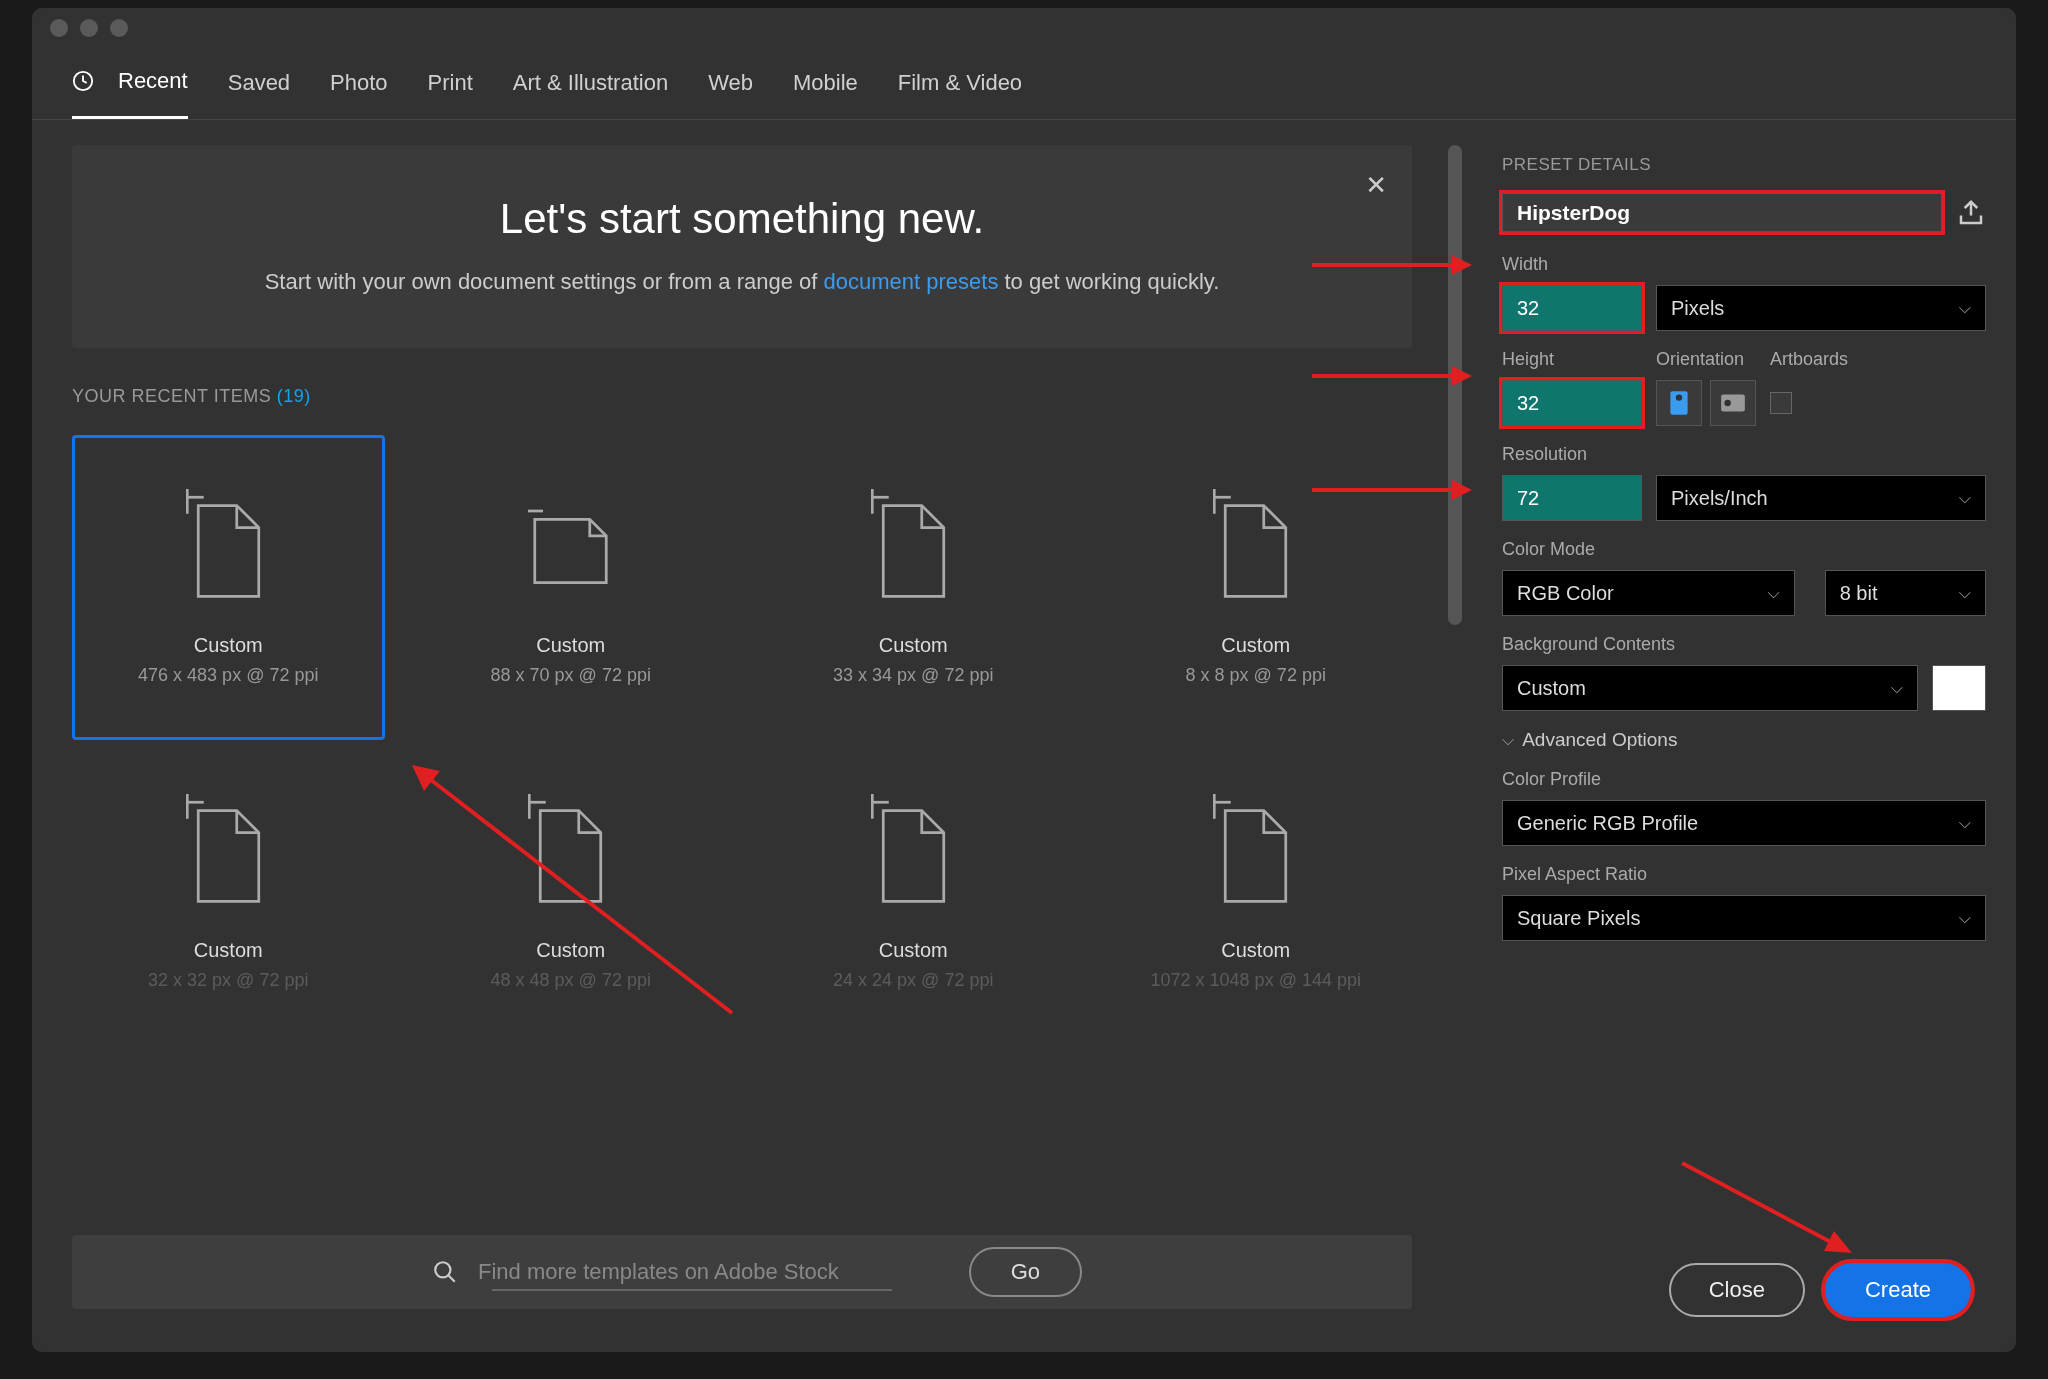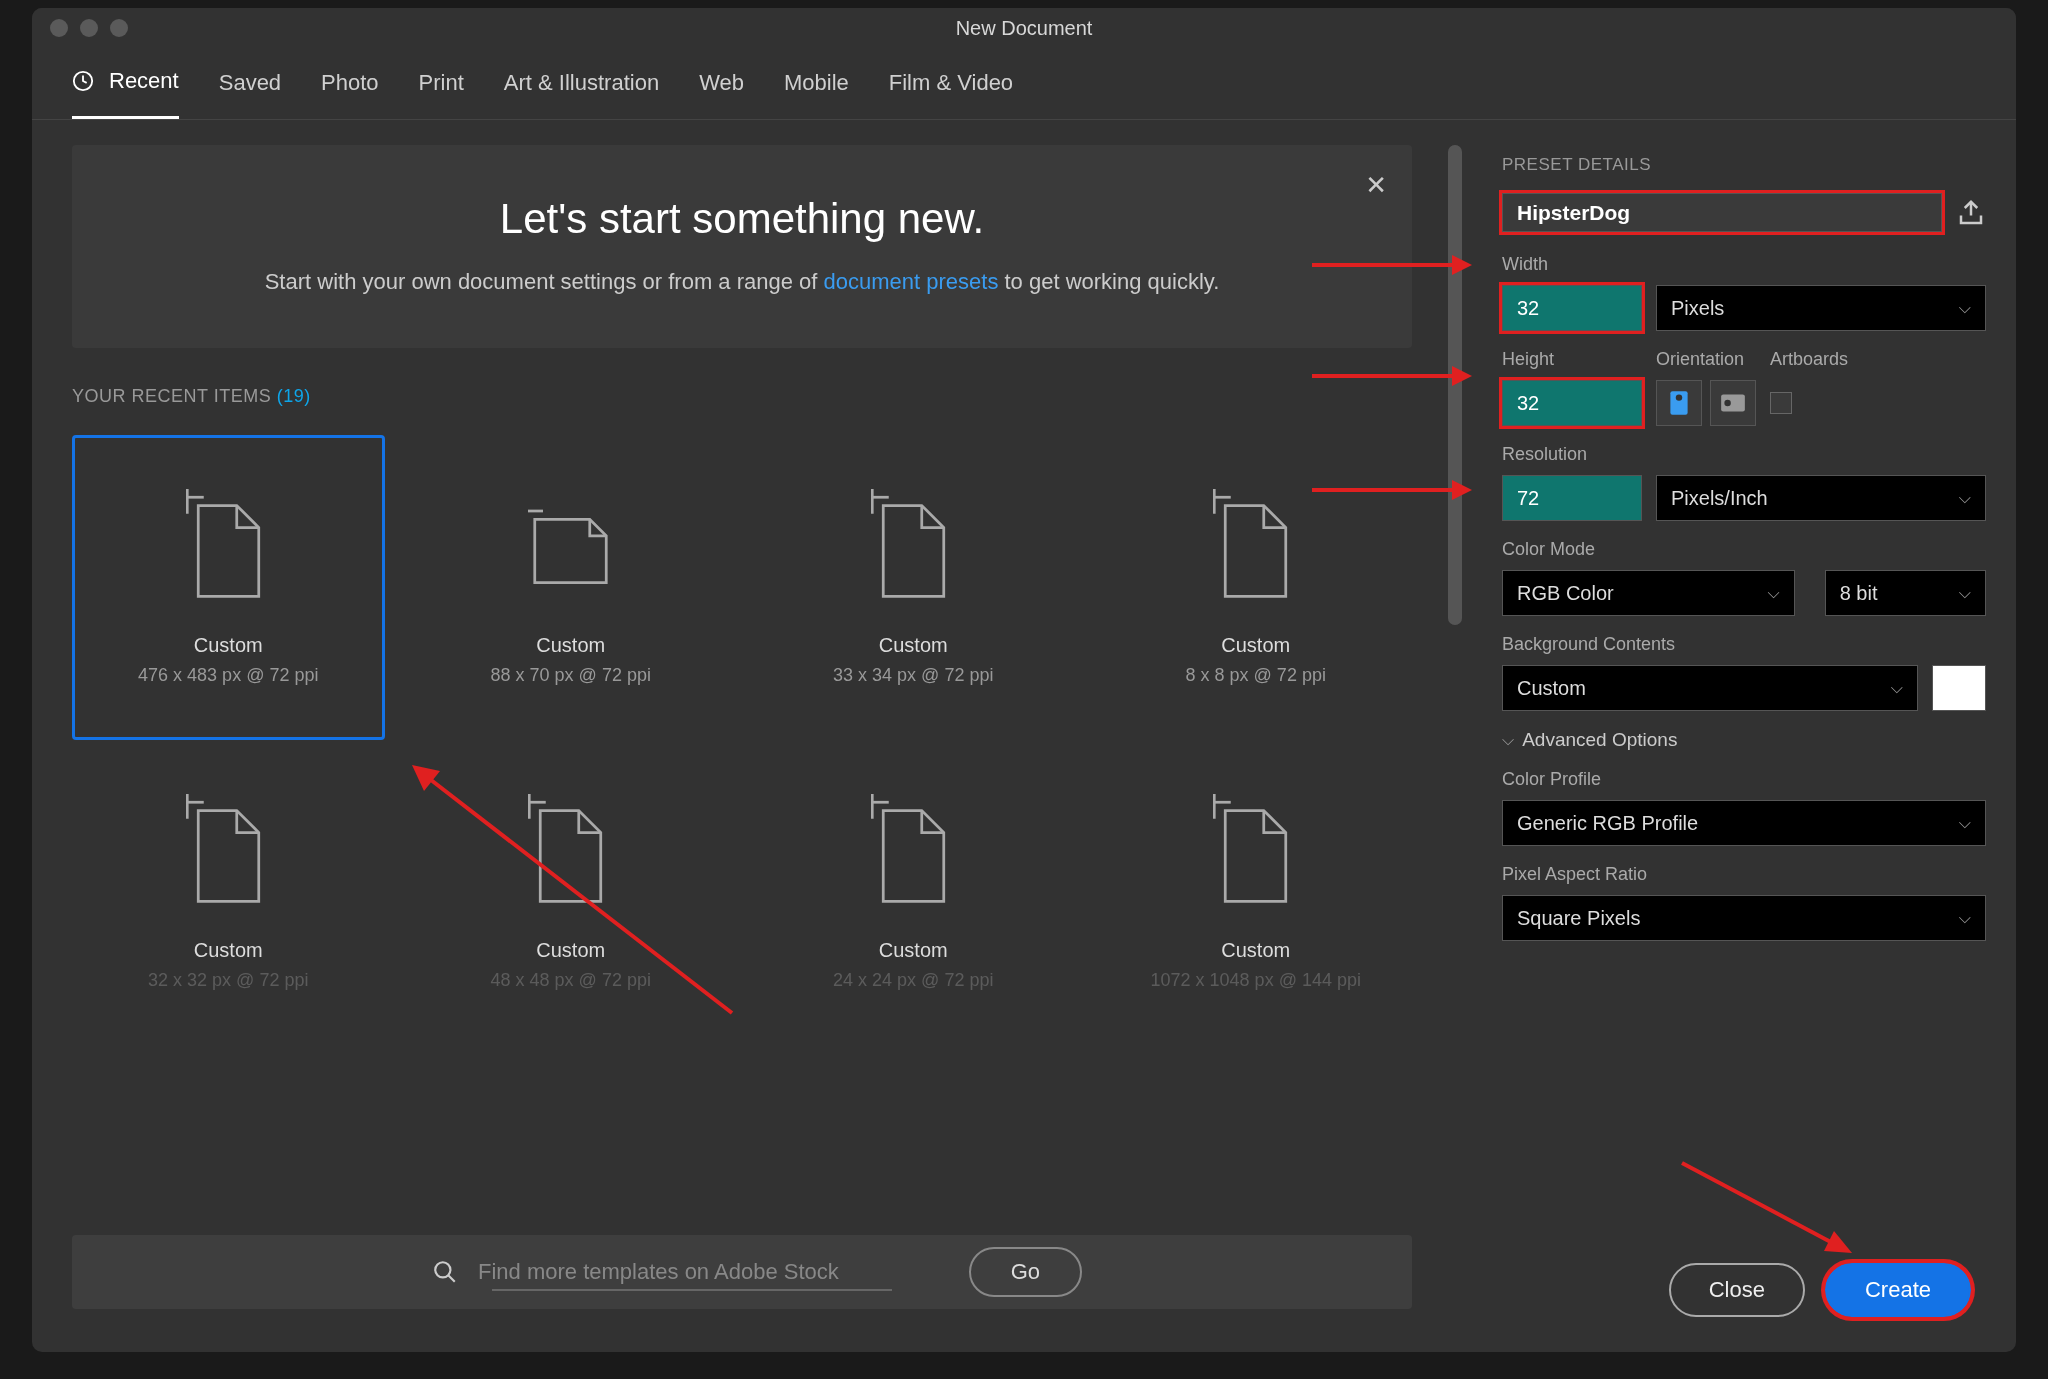--- a/index.html
+++ b/index.html
@@ -52,21 +52,21 @@
   padding: 20px 40px 0 40px;
   border-bottom: 1px solid #444;
 }
 .tab {
   color: #d0d0d0;
   font-size: 22px;
   padding-bottom: 22px;
   cursor: pointer;
   display: flex;
   align-items: center;
-  gap: 15px;
+  gap: 24px;
 }
 .tab.active {
   color: #fff;
   border-bottom: 3px solid #fff;
   font-weight: 500;
 }
 .body {
   display: flex;
   height: calc(100% - 130px);
 }
@@ -333,21 +333,20 @@
 <body>
 
 <div class="dialog">
 
   <div class="titlebar">
     <div class="traffic-lights">
       <span></span>
       <span></span>
       <span></span>
     </div>
-    <div class="title">New Document</div>
   </div>
 
   <div class="tabs">
     <div class="tab active">
       <svg width="22" height="22" viewBox="0 0 24 24" fill="none" stroke="#fff" stroke-width="2">
           <circle cx="12" cy="12" r="10"></circle>
           <polyline points="12 6 12 12 16 14"></polyline>
         </svg>
       <span>Recent</span>
     </div>

